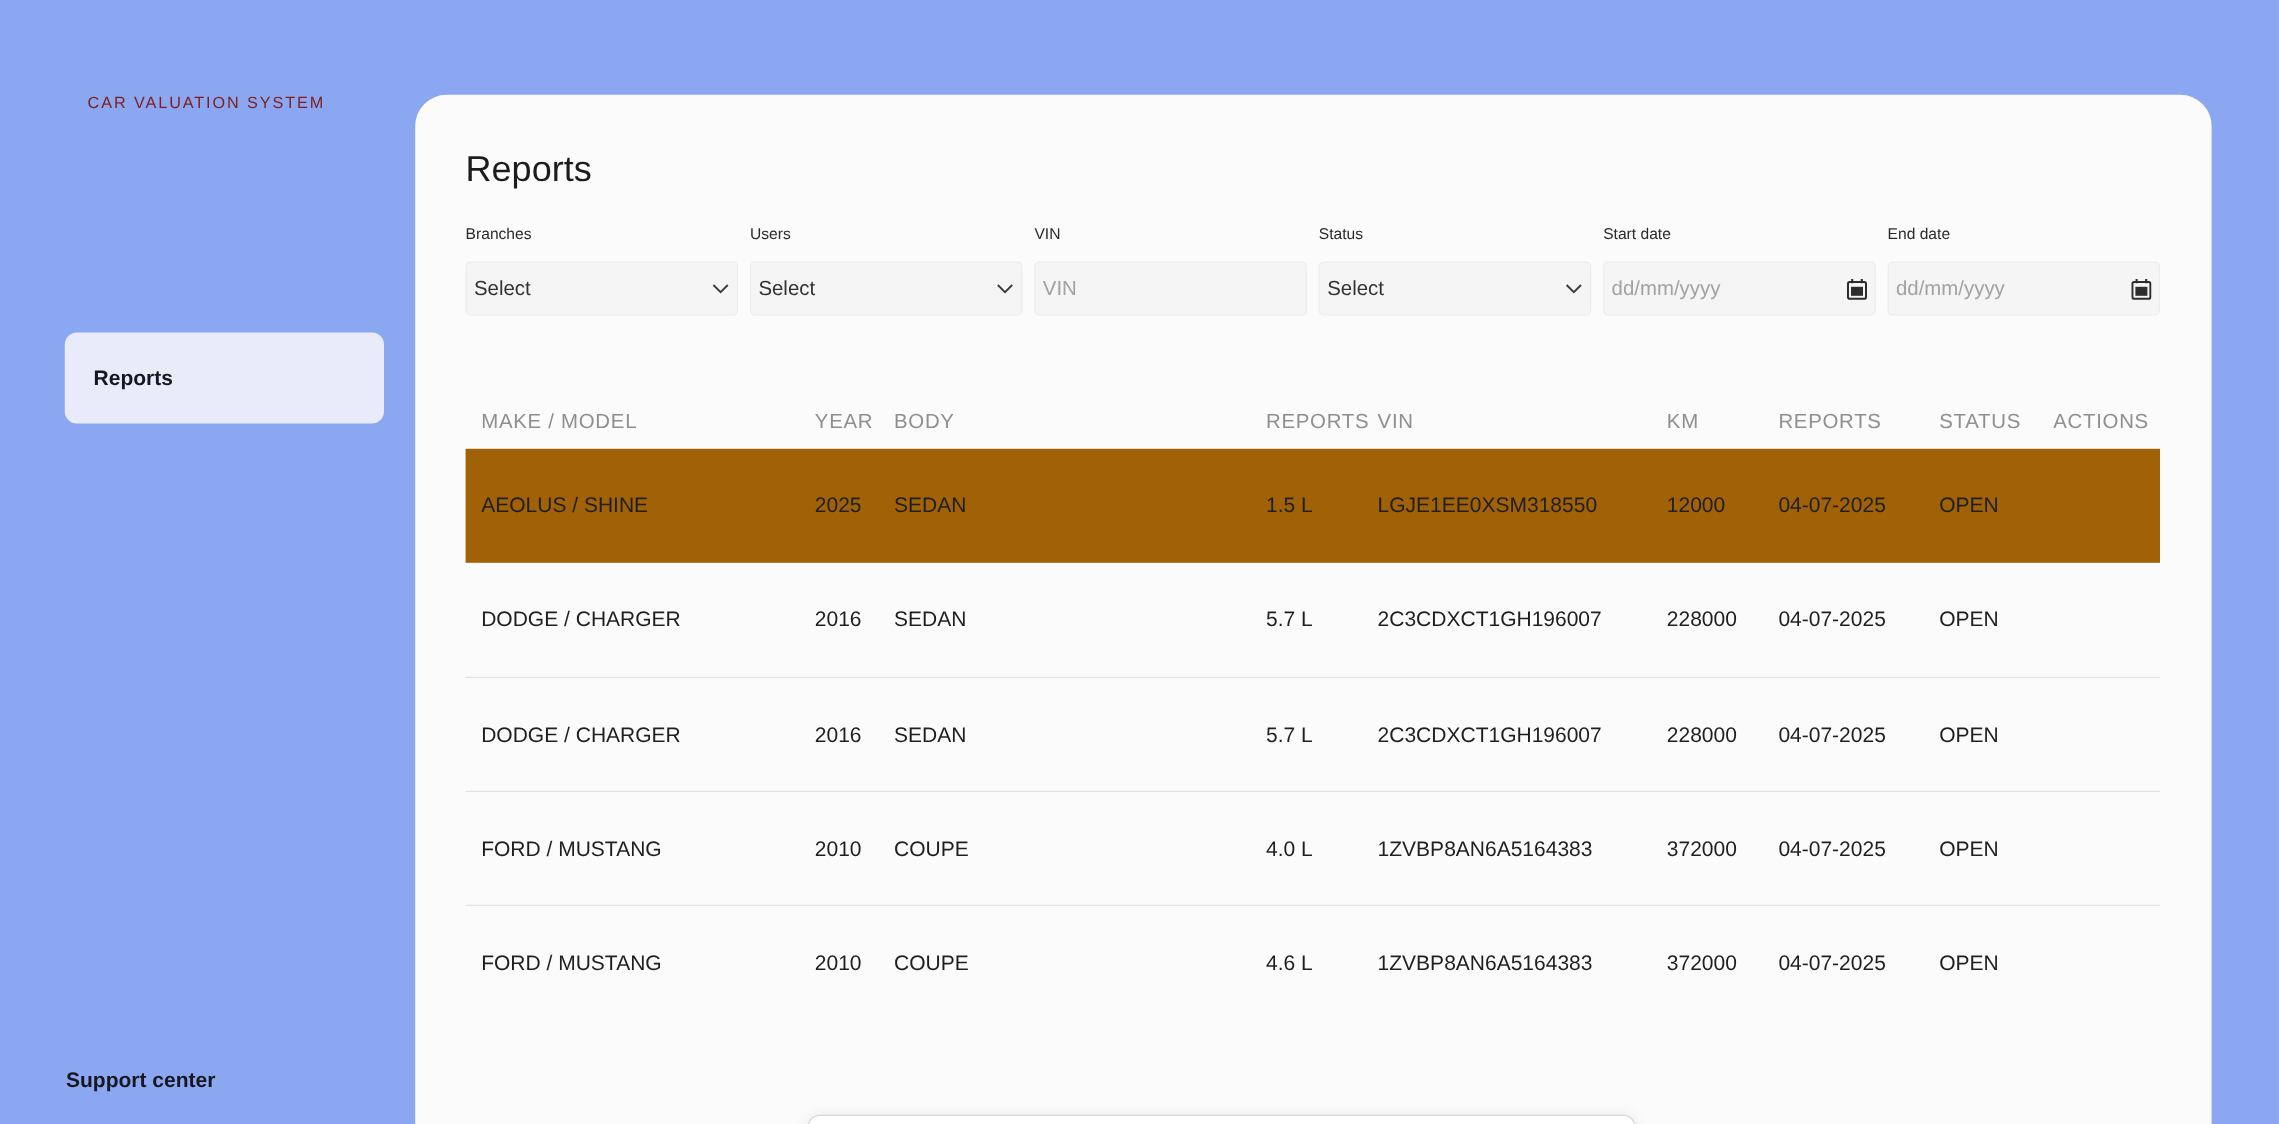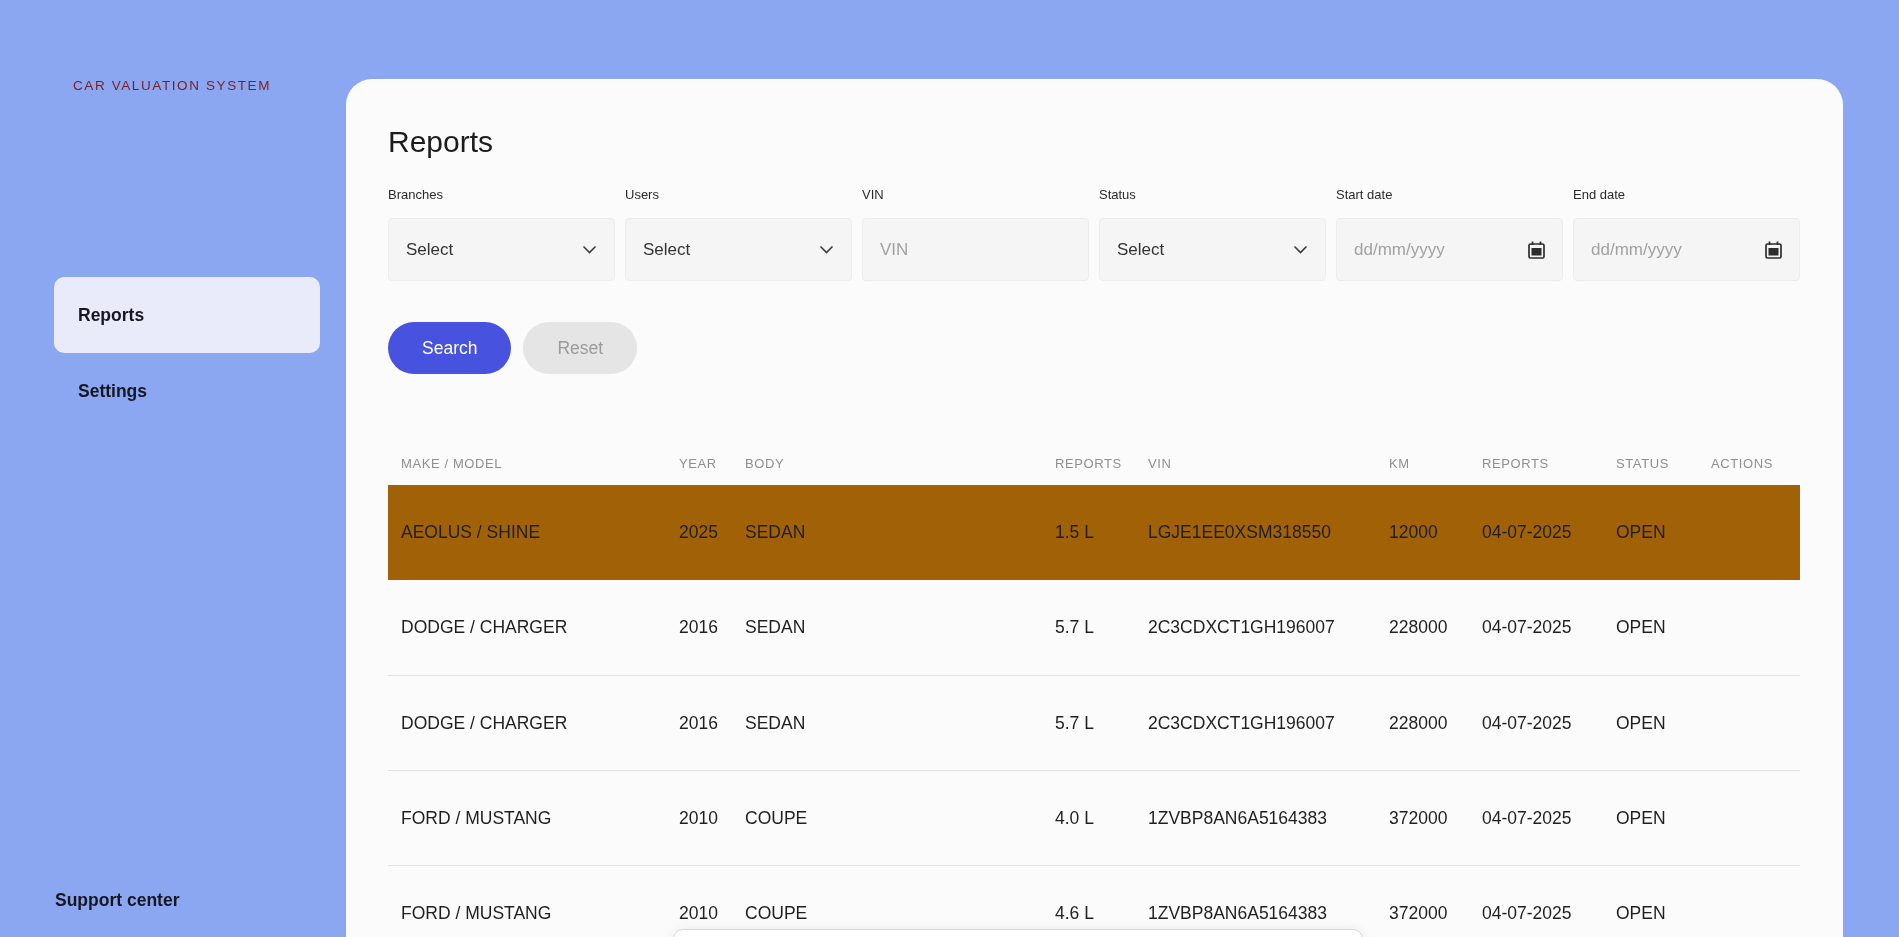--- a/index.html
+++ b/index.html
@@ -82,26 +82,26 @@
     column-gap: 10px;
   }
   .filter-label {
     font-size: 13px;
     color: #2b2b2e;
     height: 16px;
     line-height: 16px;
   }
   .filter-box {
     margin-top: 15px;
-    height: 63px;
+    height: 45px;
     background: #f5f5f5;
     border: 1px solid #ececec;
     border-radius: 4px;
     display: flex; align-items: center;
-    padding: 0 17px;
+    padding: 0 6px;
     font-size: 17px;
     color: #333333;
     cursor: pointer;
   }
   .filter-box .value { flex: 1; }
   .filter-box .ph { color: #a2a2a2; flex: 1; }
   .vin-input {
     width: 100%; height: 100%;
     border: none; outline: none; background: transparent;
     font-size: 17px; color: #333;
@@ -130,21 +130,21 @@
   
   .table { margin-top: 67px; }
   .table-header, .table-row {
     display: grid;
     grid-template-columns: 278px 66px 310px 93px 241px 93px 134px 95px auto;
     padding-left: 13px;
     align-items: center;
   }
   .table-header {
     height: 44px;
-    font-size: 13px;
+    font-size: 17px;
     letter-spacing: 0.6px;
     color: #8f8f92;
     font-weight: 400;
   }
   .table-row {
     height: 95px;
     font-size: 17.5px;
     color: #1f1f22;
   }
   .table-row.highlighted { background: #a16207; }
@@ -168,23 +168,20 @@
 
 <div class="sidebar">
   <div class="logo">
     <div class="logo-subtitle">CAR VALUATION SYSTEM</div>
   </div>
 
   <div class="nav">
     <div class="nav-item active">
       <span>Reports</span>
     </div>
-    <div class="nav-item">
-      <span>Settings</span>
-    </div>
   </div>
 
   <div class="sidebar-footer">
     <span>Support center</span>
   </div>
 </div>
 
 <div class="card">
 
   <h1 class="page-title">Reports</h1>
@@ -249,24 +246,20 @@
             <rect x="1" y="3" width="15" height="14" rx="1.5" fill="none" stroke="#2d2d2d" stroke-width="1.7"></rect>
             <line x1="4.5" y1="0.5" x2="4.5" y2="4" stroke="#2d2d2d" stroke-width="1.7"></line>
             <line x1="12.5" y1="0.5" x2="12.5" y2="4" stroke="#2d2d2d" stroke-width="1.7"></line>
             <rect x="3.5" y="7" width="10" height="7.5" fill="#2d2d2d"></rect>
           </svg>
       </div>
     </div>
 
   </div>
 
-  <div class="btn-row">
-    <button class="btn btn-search">Search</button>
-    <button class="btn btn-reset">Reset</button>
-  </div>
 
   <div class="table">
     <div class="table-header">
       <div class="cell">MAKE / MODEL</div>
       <div class="cell">YEAR</div>
       <div class="cell">BODY</div>
       <div class="cell">REPORTS</div>
       <div class="cell">VIN</div>
       <div class="cell">KM</div>
       <div class="cell">REPORTS</div>

